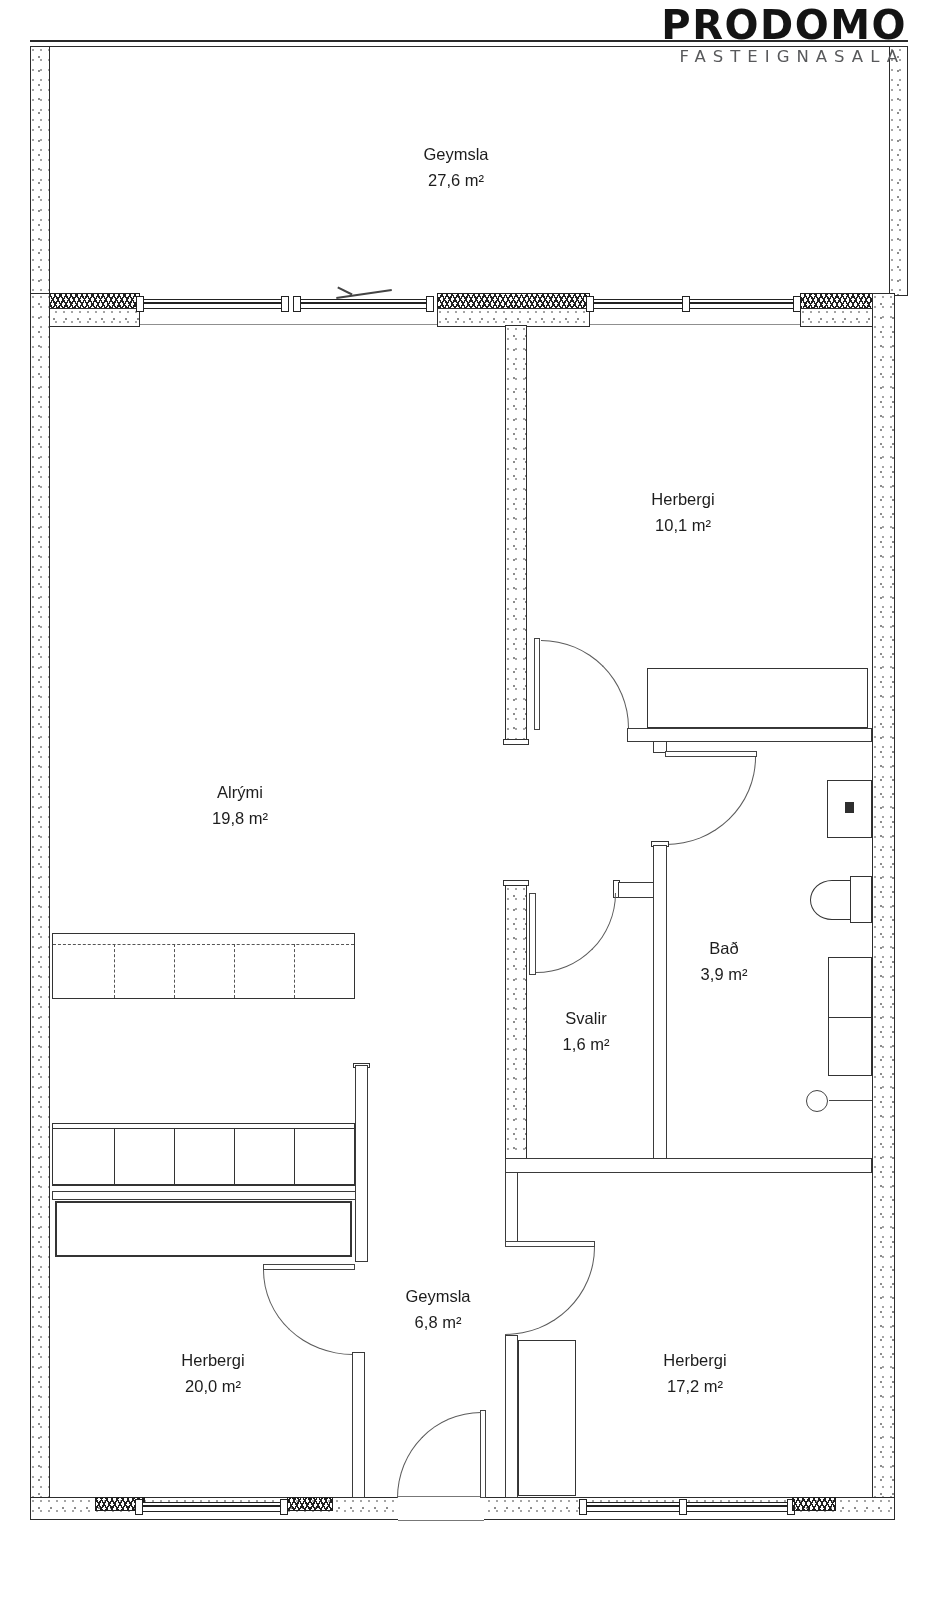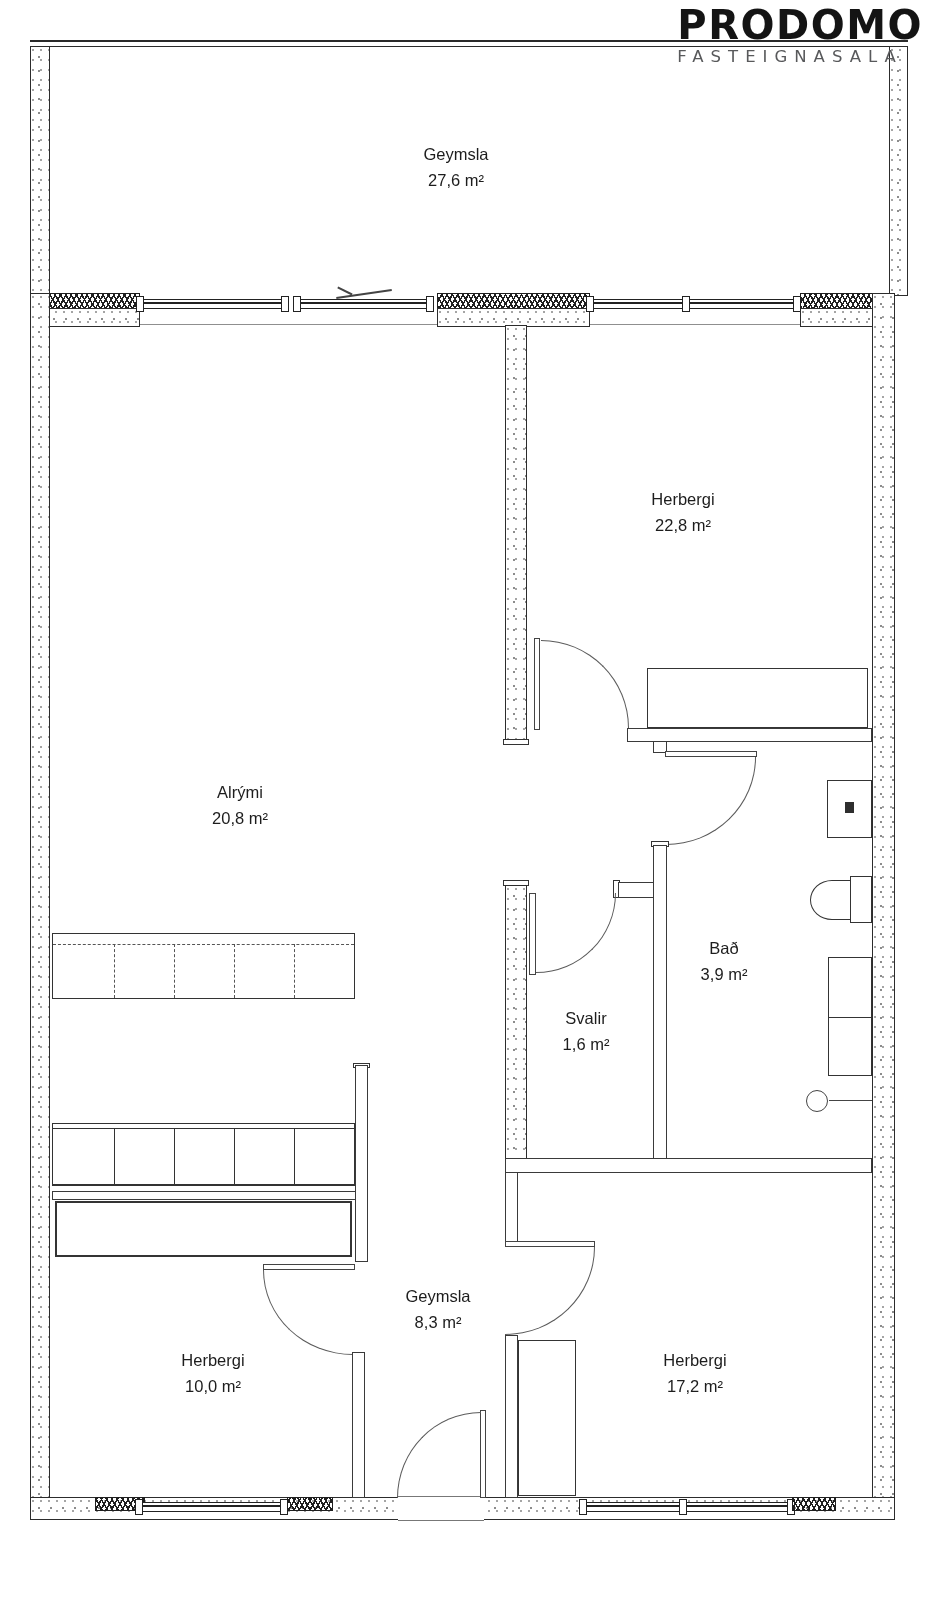--- a/index.html
+++ b/index.html
@@ -35,21 +35,21 @@
   .leaf{position:absolute;background:#fff;border:1.2px solid #444;box-sizing:border-box;}
   
   .furn{position:absolute;background:#fff;border:1.4px solid #343434;box-sizing:border-box;}
   .thinline{position:absolute;background:#8f8f8f;}
   .dline{position:absolute;background:#444;}
   .rail{position:absolute;background:#fff;border-top:2.4px solid #2a2a2a;border-bottom:1.2px solid #2a2a2a;box-sizing:border-box;}
 
   .label{position:absolute;transform:translateX(-50%);text-align:center;
          font-size:16.5px;line-height:1.55;color:#1d1d1d;white-space:nowrap;}
 
-  .brand{position:absolute;right:28px;top:4px;z-index:9;}
+  .brand{position:absolute;right:44px;top:4px;text-align:right;z-index:9;}
   .brand-name{font-family:"DejaVu Sans",sans-serif;font-weight:900;font-size:40px;
               letter-spacing:1.5px;color:#141414;line-height:1.05;}
   .brand-sub{font-family:"DejaVu Sans",sans-serif;font-weight:400;font-size:16.5px;
              letter-spacing:7px;color:#58595b;margin-top:1px;margin-right:2px;}
 
   .counter{position:absolute;background:#fff;border:1.3px solid #333;box-sizing:border-box;}
   .cdash-h{position:absolute;left:0;right:0;border-top:1.5px dashed #555;}
   .cdash-v{position:absolute;border-left:1.5px dashed #555;}
   .csol-v{position:absolute;border-left:1.3px solid #333;top:5px;bottom:0;}
   .ctop2{position:absolute;left:0;right:0;top:4px;height:1.2px;background:#333;}
@@ -179,41 +179,41 @@
 
   <div class="abs" style="left:806px;top:1090px;width:22px;height:22px;border:1.3px solid #444;border-radius:50%;box-sizing:border-box;"></div>
   <div class="dline" style="left:829px;top:1100px;width:43px;height:1.4px;"></div>
 
   <div class="label" style="left:456px;top:142px;">
     <div>Geymsla</div>
     <div>27,6 m²</div>
   </div>
   <div class="label" style="left:683px;top:487px;">
     <div>Herbergi</div>
-    <div>22,8 m²</div>
+    <div>10,1 m²</div>
   </div>
   <div class="label" style="left:240px;top:780px;">
     <div>Alrými</div>
-    <div>20,8 m²</div>
+    <div>19,8 m²</div>
   </div>
   <div class="label" style="left:724px;top:936px;">
     <div>Bað</div>
     <div>3,9 m²</div>
   </div>
   <div class="label" style="left:586px;top:1006px;">
     <div>Svalir</div>
     <div>1,6 m²</div>
   </div>
   <div class="label" style="left:438px;top:1284px;">
     <div>Geymsla</div>
-    <div>8,3 m²</div>
+    <div>6,8 m²</div>
   </div>
   <div class="label" style="left:213px;top:1348px;">
     <div>Herbergi</div>
-    <div>10,0 m²</div>
+    <div>20,0 m²</div>
   </div>
   <div class="label" style="left:695px;top:1348px;">
     <div>Herbergi</div>
     <div>17,2 m²</div>
   </div>
 
   <div class="brand">
     <div class="brand-name">PRODOMO</div>
     <div class="brand-sub">FASTEIGNASALA</div>
   </div>

